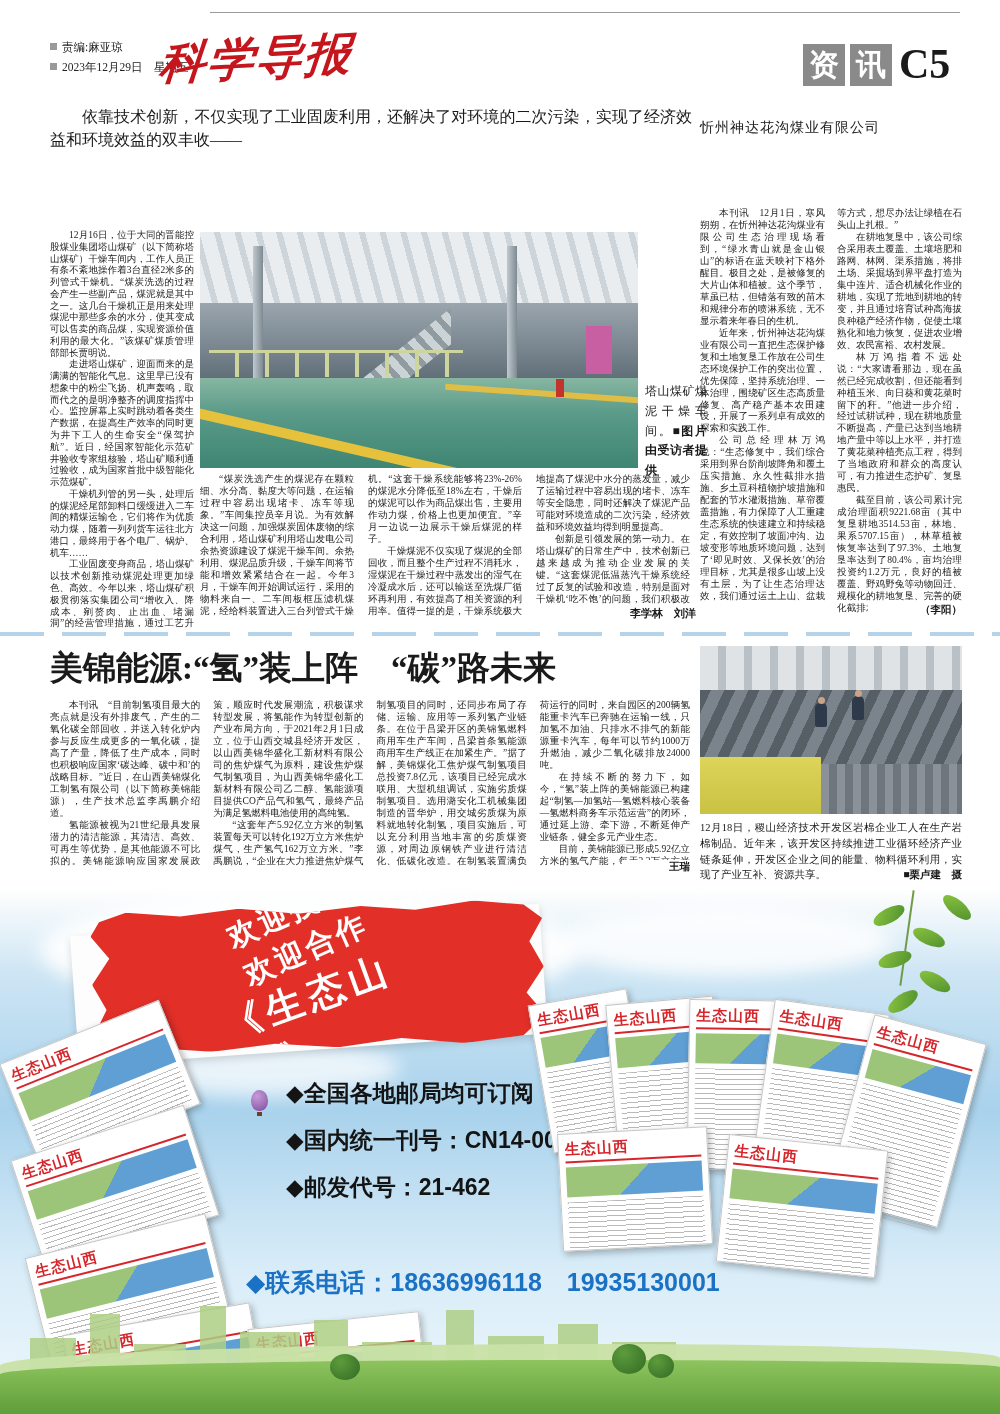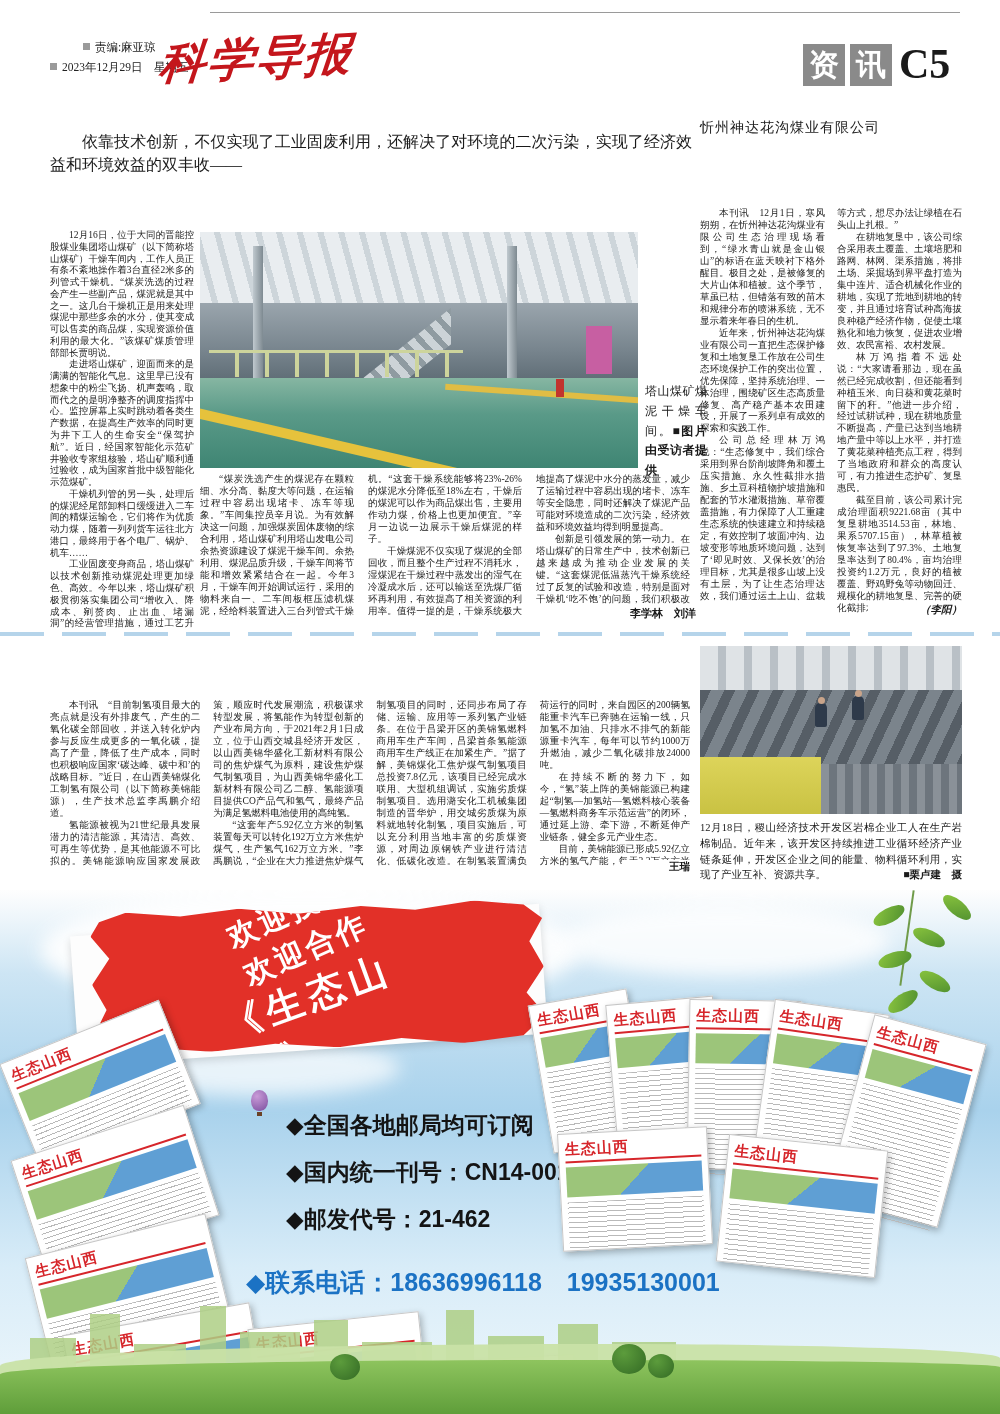--- a/index.html
+++ b/index.html
@@ -1,29 +1,29 @@
 <!DOCTYPE html>
 <html><head>
 <meta charset="utf-8">
 <style>
   html,body{margin:0;padding:0;background:#e9e9e9;}
   #page{position:relative;width:1000px;height:1414px;margin:0 auto;background:#fff;overflow:hidden;
         font-family:"Liberation Serif","DejaVu Serif",serif;color:#1a1a1a;}
   
   .top-rule{position:absolute;left:210px;top:12px;width:750px;height:1px;background:#9a9a9a;}
-  .meta{position:absolute;left:50px;top:38px;font-size:11.5px;line-height:1.7;color:#222;text-align:center;}
+  .meta{position:absolute;left:50px;top:38px;font-size:11.5px;line-height:1.7;color:#222;}
   .meta .sq{display:inline-block;width:7px;height:7px;background:#9a9a9a;margin-right:5px;vertical-align:1px;}
   .logo{position:absolute;left:160px;top:28px;font-size:46px;font-weight:bold;font-style:italic;
         color:#c4161c;font-family:"DejaVu Serif",serif;transform:skewX(-8deg) rotate(-3deg);letter-spacing:2px;}
   .badges{position:absolute;left:803px;top:44px;display:flex;gap:5px;}
   .badge{width:42px;height:42px;background:#8a8a8a;color:#fff;display:flex;align-items:center;justify-content:center;
          font-size:30px;font-weight:bold;font-family:"Liberation Sans",sans-serif;}
   .pageno{position:absolute;left:899px;top:40px;font-size:42px;font-weight:bold;font-family:"Liberation Serif",serif;}
   
-  .lead{position:absolute;left:50px;top:130px;width:642px;font-size:16px;line-height:1.45;text-indent:2em;text-align:justify;}
+  .lead{position:absolute;left:50px;top:105px;width:642px;font-size:16px;line-height:1.45;text-indent:2em;text-align:justify;}
   .h1{position:absolute;left:48px;top:168px;width:644px;font-size:37px;font-weight:900;white-space:nowrap;
       font-family:"Liberation Sans","DejaVu Sans",sans-serif;letter-spacing:0.5px;}
   .a1col1{position:absolute;left:50px;top:230px;width:144px;height:398px;overflow:hidden;
           font-size:9.5px;line-height:1.24;text-align:justify;}
   .a1col1 p,.a1cols p,.a2body p,.a3body p{margin:0;text-indent:2em;}
   .photo{box-shadow:0 0 0 1px #b9b9b9 inset;}
   .photo1{position:absolute;left:200px;top:232px;width:438px;height:236px;overflow:hidden;background:#9fb0b8;}
   .p1-ceil{position:absolute;left:0;top:0;right:0;height:34%;background:repeating-linear-gradient(75deg,#e9edf0 0 14px,#cdd5da 14px 20px);}
   .p1-mach{position:absolute;left:0;top:30%;right:0;height:34%;background:linear-gradient(180deg,#9aa5ad,#77848d 60%,#5d6b74);}
   .p1-pipe{position:absolute;top:6%;width:10px;height:62%;background:linear-gradient(90deg,#c0c9cf,#7e8a91);}
@@ -44,21 +44,21 @@
   .cap1 .credit{font-weight:bold;}
   .a1cols{position:absolute;left:200px;top:474px;width:490px;height:152px;overflow:hidden;
           column-count:3;column-gap:14px;font-size:9.5px;line-height:1.26;text-align:justify;}
   .a1byline{position:absolute;left:528px;top:606px;width:162px;text-align:right;font-size:11px;font-weight:bold;background:#fff;padding-left:6px;}
   
   .a2kicker{position:absolute;left:700px;top:119px;font-size:14px;letter-spacing:1px;}
   .h2{position:absolute;left:698px;top:146px;width:264px;font-size:24.5px;font-weight:900;white-space:nowrap;
       font-family:"Liberation Serif",serif;letter-spacing:0.5px;}
   .a2body{position:absolute;left:700px;top:208px;width:262px;height:414px;overflow:hidden;
           column-count:2;column-gap:12px;font-size:9.5px;line-height:1.26;text-align:justify;}
-  .a2byline{position:absolute;left:868px;top:603px;width:94px;text-align:right;font-size:10.5px;font-weight:bold;background:#fff;font-style:italic;}
+  .a2byline{position:absolute;left:868px;top:603px;width:94px;text-align:right;font-size:10.5px;font-weight:bold;background:#fff;}
   
   .sep{position:absolute;left:0;top:632px;width:1000px;height:4px;
        background:repeating-linear-gradient(90deg,#b5d4ea 0 44px,transparent 44px 62px);}
   
   .h3{position:absolute;left:50px;top:646px;width:640px;font-size:33px;font-weight:900;white-space:nowrap;
       font-family:"Liberation Serif",serif;letter-spacing:0px;}
   .a3body{position:absolute;left:50px;top:700px;width:640px;height:178px;overflow:hidden;
           column-count:4;column-gap:13px;font-size:9.5px;line-height:1.26;text-align:justify;}
   .a3byline{position:absolute;left:622px;top:860px;width:68px;text-align:right;font-size:10.5px;font-weight:bold;background:#fff;}
   .photo2{position:absolute;left:700px;top:646px;width:262px;height:168px;overflow:hidden;background:#a7adb3;}
@@ -83,21 +83,21 @@
         background:linear-gradient(135deg,#8cc63f,#4f8f2f);}
   .stem{position:absolute;width:2px;background:#6f9b49;}
   .banner-back{position:absolute;left:74px;top:30px;width:470px;height:130px;background:#fdfdfd;
                transform:rotate(-4deg);box-shadow:0 3px 8px rgba(0,0,0,.15);}
   .banner{position:absolute;left:92px;top:16px;width:452px;height:142px;background:#e23028;transform:rotate(-2deg);
           display:flex;flex-direction:column;align-items:center;justify-content:center;gap:6px;
           clip-path:polygon(2% 6%,8% 0%,20% 4%,33% 0%,46% 5%,60% 1%,72% 5%,85% 0%,96% 4%,100% 14%,97% 30%,100% 48%,96% 66%,100% 82%,95% 96%,82% 100%,68% 95%,54% 100%,40% 96%,26% 100%,13% 96%,4% 100%,0% 86%,3% 68%,0% 50%,4% 32%,0% 16%);}
   .banner .l1{color:#fff;font-size:30px;font-weight:900;letter-spacing:3px;font-family:"Liberation Sans",sans-serif;}
   .banner .l2{color:#fff;font-size:38px;font-weight:900;letter-spacing:6px;font-family:"Liberation Sans",sans-serif;}
   .bullets{position:absolute;left:286px;top:188px;font-family:"Liberation Sans","DejaVu Sans",sans-serif;
-           font-weight:bold;font-size:23px;color:#141414;margin-top:32px;}
+           font-weight:bold;font-size:23px;color:#141414;}
   .bullets p{margin:0 0 16px 0;text-indent:0;}
   .balloon{position:absolute;width:17px;height:21px;border-radius:50% 50% 46% 46%;
            background:radial-gradient(circle at 35% 30%,#c99ad8,#7a4e9e);}
   .balloon:after{content:"";position:absolute;left:6px;bottom:-5px;width:5px;height:4px;background:#6b4226;}
   .b1{left:251px;top:200px;} .b2{left:118px;top:285px;transform:scale(.7);}
   .contact{position:absolute;left:246px;top:376px;display:flex;gap:42px;white-space:nowrap;
            font-family:"Liberation Sans","DejaVu Sans",sans-serif;font-weight:bold;font-size:25px;color:#1b72c4;}
   
   .thumb{position:absolute;background:#fff;border:1px solid #c6c6c6;box-shadow:2px 3px 7px rgba(0,0,0,.28);padding:6px;box-sizing:border-box;}
   .thumb-head{color:#d6262b;font-weight:bold;font-size:15px;letter-spacing:1px;white-space:nowrap;overflow:hidden;
@@ -184,20 +184,21 @@
       <p>近年来，忻州神达花沟煤业有限公司一直把生态保护修复和土地复垦工作放在公司生态环境保护工作的突出位置，优先保障，坚持系统治理、一体治理，围绕矿区生态高质量修复、高产稳产基本农田建设，开展了一系列卓有成效的探索和实践工作。</p>
       <p>公司总经理林万鸿说：“生态修复中，我们综合采用到界台阶削坡降角和覆土压实措施、永久性截排水措施、乡土豆科植物护坡措施和配套的节水灌溉措施、草帘覆盖措施，有力保障了人工重建生态系统的快速建立和持续稳定，有效控制了坡面冲沟、边坡变形等地质环境问题，达到了‘即见时效、又保长效’的治理目标，尤其是很多山坡上没有土层，为了让生态治理达效，我们通过运土上山、盆栽等方式，想尽办法让绿植在石头山上扎根。”</p>
       <p>在耕地复垦中，该公司综合采用表土覆盖、土壤培肥和路网、林网、渠系措施，将排土场、采掘场到界平盘打造为集中连片、适合机械化作业的耕地，实现了荒地到耕地的转变，并且通过培育试种高海拔良种稳产经济作物，促使土壤熟化和地力恢复，促进农业增效、农民富裕、农村发展。</p>
       <p>林万鸿指着不远处说：“大家请看那边，现在虽然已经完成收割，但还能看到种植玉米、向日葵和黄花菜时留下的秆。”他进一步介绍，经过试耕试种，现在耕地质量不断提高，产量已达到当地耕地产量中等以上水平，并打造了黄花菜种植亮点工程，得到了当地政府和群众的高度认可，有力推进生态护矿、复垦惠民。</p>
       <p>截至目前，该公司累计完成治理面积9221.68亩（其中复垦耕地3514.53亩，林地、果系5707.15亩），林草植被恢复率达到了97.3%、土地复垦率达到了80.4%，亩均治理投资约1.2万元，良好的植被覆盖、野鸡野兔等动物回迁、规模化的耕地复垦、完善的硬化截排水渠系和道路网络，无不体现着花沟煤业为生态保护修复所付出的努力和决心，展现出生态环保与资源开发相统筹、与周边自然环境融合协调的景象。</p>
     </div>
   <div class="a2byline">（李阳）</div>
 
   <div class="sep"></div>
 
+  <div class="h3">美锦能源:“氢”装上阵　“碳”路未来</div>
   <div class="a3body">
       <p>本刊讯　“目前制氢项目最大的亮点就是没有外排废气，产生的二氧化碳全部回收，并送入转化炉内参与反应生成更多的一氧化碳，提高了产量，降低了生产成本，同时也积极响应国家‘碳达峰、碳中和’的战略目标。”近日，在山西美锦煤化工制氢有限公司（以下简称美锦能源），生产技术总监李禹鹏介绍道。</p>
       <p>氢能源被视为21世纪最具发展潜力的清洁能源，其清洁、高效、可再生等优势，是其他能源不可比拟的。美锦能源响应国家发展政策，顺应时代发展潮流，积极谋求转型发展，将氢能作为转型创新的产业布局方向，于2021年2月1日成立，位于山西交城县经济开发区，以山西美锦华盛化工新材料有限公司的焦炉煤气为原料，建设焦炉煤气制氢项目，为山西美锦华盛化工新材料有限公司乙二醇、氢能源项目提供CO产品气和氢气，最终产品为满足氢燃料电池使用的高纯氢。</p>
       <p>“这套年产5.92亿立方米的制氢装置每天可以转化192万立方米焦炉煤气，生产氢气162万立方米。”李禹鹏说，“企业在大力推进焦炉煤气制氢项目的同时，还同步布局了存储、运输、应用等一系列氢产业链条。在位于吕梁开区的美锦氢燃料商用车生产车间，吕梁首条氢能源商用车生产线正在加紧生产。”据了解，美锦煤化工焦炉煤气制氢项目总投资7.8亿元，该项目已经完成水联用、大型机组调试，实施劣质煤制氢项目。选用潞安化工机械集团制造的晋华炉，用交城劣质煤为原料就地转化制氢，项目实施后，可以充分利用当地丰富的劣质煤资源，对周边原钢铁产业进行清洁化、低碳化改造。在制氢装置满负荷运行的同时，来自园区的200辆氢能重卡汽车已奔驰在运输一线，只加氢不加油、只排水不排气的新能源重卡汽车，每年可以节约1000万升燃油，减少二氧化碳排放24000吨。</p>
       <p>在持续不断的努力下，如今，“氢”装上阵的美锦能源已构建起“制氢—加氢站—氢燃料核心装备—氢燃料商务车示范运营”的闭环，通过延上游、牵下游，不断延伸产业链条，健全多元产业生态。</p>
       <p>目前，美锦能源已形成5.92亿立方米的氢气产能，每天2.2万立方米的氢气运储能力，建成4座加氢站以及年产1000台的氢能重卡的组装能力。全力打造我省氢能产业发展的示范样板，为我省绿色低碳高质量发展贡献力量。</p>
     </div>
   <div class="a3byline">王瑞</div>
 
   <div class="photo photo2">

